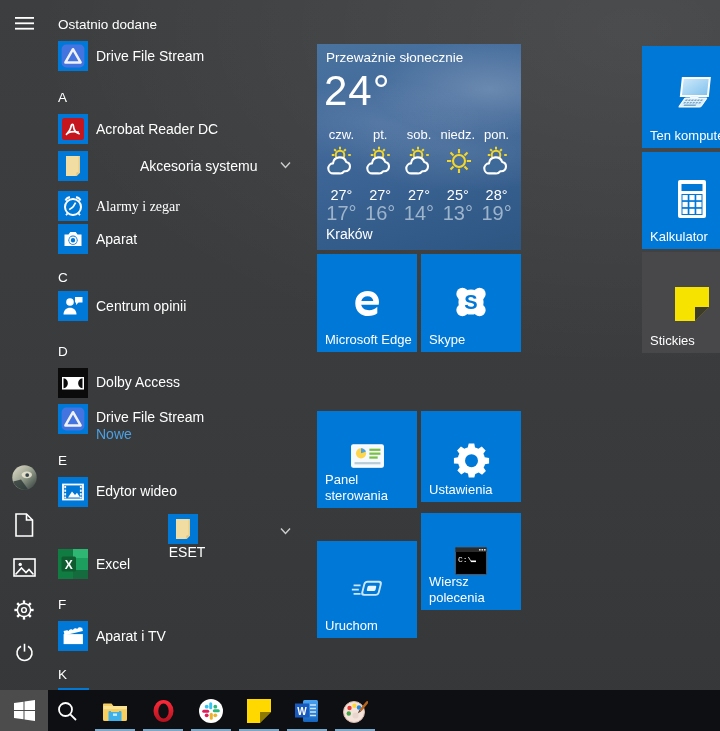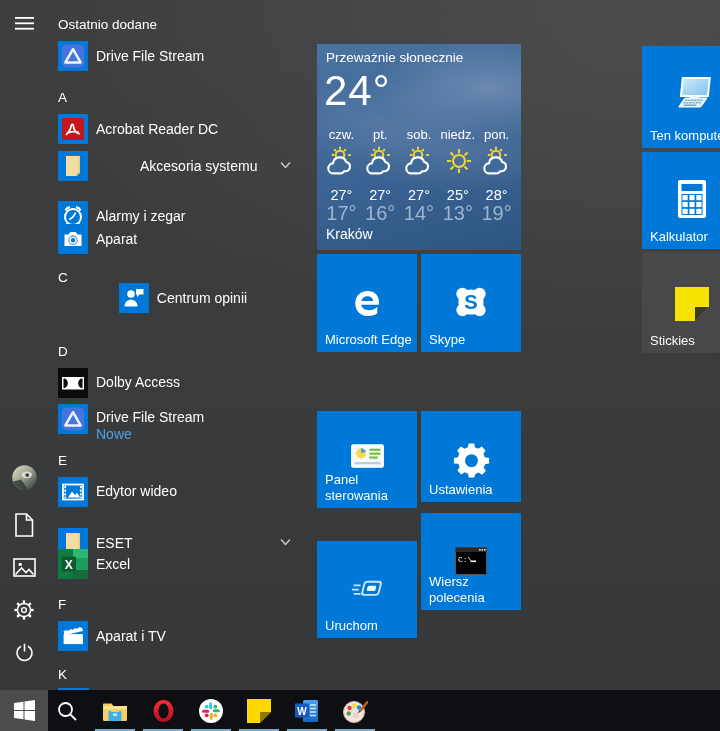--- a/index.html
+++ b/index.html
@@ -178,21 +178,21 @@
         </span>
         <span class="app-label-wrap">
           <span class="app-label">Akcesoria systemu</span>
         </span>
         <span class="chevron">
           <svg width="11" height="8" viewBox="0 0 11 8">
             <path d="M1 1.5 L5.5 6.5 L10 1.5" fill="none" stroke="#cccccc" stroke-width="1.4"></path>
           </svg>
         </span>
       </div>
-      <div class="app-row" style="top: 198px; height: 36px;">
+      <div class="app-row" style="top: 188px; height: 36px; font-family: Liberation Serif, serif;">
         <span class="app-icon">
           <svg width="30" height="30" viewBox="0 0 30 30">
             <rect width="30" height="30" fill="#0078d7"></rect>
             <circle cx="15" cy="16" r="8" fill="none" stroke="#fff" stroke-width="2"></circle>
             <path d="M15 16 L11.2 18.6 M15 16 L17.6 11.6" stroke="#fff" stroke-width="1.7" fill="none"></path>
             <path d="M7.5 9.5 A5.5 5.5 0 0 1 12 6.3" fill="none" stroke="#fff" stroke-width="2"></path>
             <path d="M22.5 9.5 A5.5 5.5 0 0 0 18 6.3" fill="none" stroke="#fff" stroke-width="2"></path>
             <path d="M9.5 22.5 L8 24.2 M20.5 22.5 L22 24.2" stroke="#fff" stroke-width="1.8"></path>
           </svg>
         </span>
@@ -207,21 +207,21 @@
             <path d="M6.5 10.5 h4 l1.8-2.5 h5.4 l1.8 2.5 h4 V22 h-17 Z" fill="#fff"></path>
             <circle cx="15" cy="16.2" r="4.6" fill="#0078d7"></circle>
             <circle cx="15" cy="16.2" r="3" fill="none" stroke="#fff" stroke-width="1.6"></circle>
           </svg>
         </span>
         <span class="app-label-wrap">
           <span class="app-label">Aparat</span>
         </span>
       </div>
       <div class="letter-row" style="top: 257.5px; height: 33px;">C</div>
-      <div class="app-row" style="top: 280px; height: 36px; justify-content: center;">
+      <div class="app-row" style="top: 288px; height: 36px;">
         <span class="app-icon">
           <svg width="30" height="30" viewBox="0 0 30 30">
             <rect width="30" height="30" fill="#0078d7"></rect>
             <circle cx="12" cy="11" r="3.8" fill="#fff"></circle>
             <path d="M5.5 23.5 c0-4.2 2.9-6.7 6.5-6.7 s6.5 2.5 6.5 6.7 Z" fill="#fff"></path>
             <path d="M17 6 h7.5 v5.5 h-4 L18 14 v-2.5 h-1 Z" fill="#fff"></path>
           </svg>
         </span>
         <span class="app-label-wrap">
           <span class="app-label">Centrum opinii</span>
@@ -270,21 +270,21 @@
               <rect x="21.9" y="16.2" width="1.8" height="2.2"></rect>
               <rect x="21.9" y="19.6" width="1.8" height="1.6"></rect>
               <path d="M10 20.5 l4-6 3 3.6 2-2.4 3.2 4.8 Z"></path>
             </g>
           </svg>
         </span>
         <span class="app-label-wrap">
           <span class="app-label">Edytor wideo</span>
         </span>
       </div>
-      <div class="app-row" style="top: 525px; height: 36px;">
+      <div class="app-row" style="top: 514px; height: 36px; flex-direction: column;">
         <span class="app-icon">
           <svg width="30" height="30" viewBox="0 0 30 30">
             <rect width="30" height="30" fill="#0078d7"></rect>
             <path d="M8 5 H22 V21.5 L18.5 25 H8 Z" fill="#f1dda2"></path>
             <path d="M22 21.5 L18.5 25 V21.5 Z" fill="#d9bf79"></path>
             <path d="M20.5 5 H22 V21.5 L18.5 25 h-1.5 L20.5 21.5 Z" fill="#e4cc8b"></path>
           </svg>
         </span>
         <span class="app-label-wrap">
           <span class="app-label">ESET</span>

